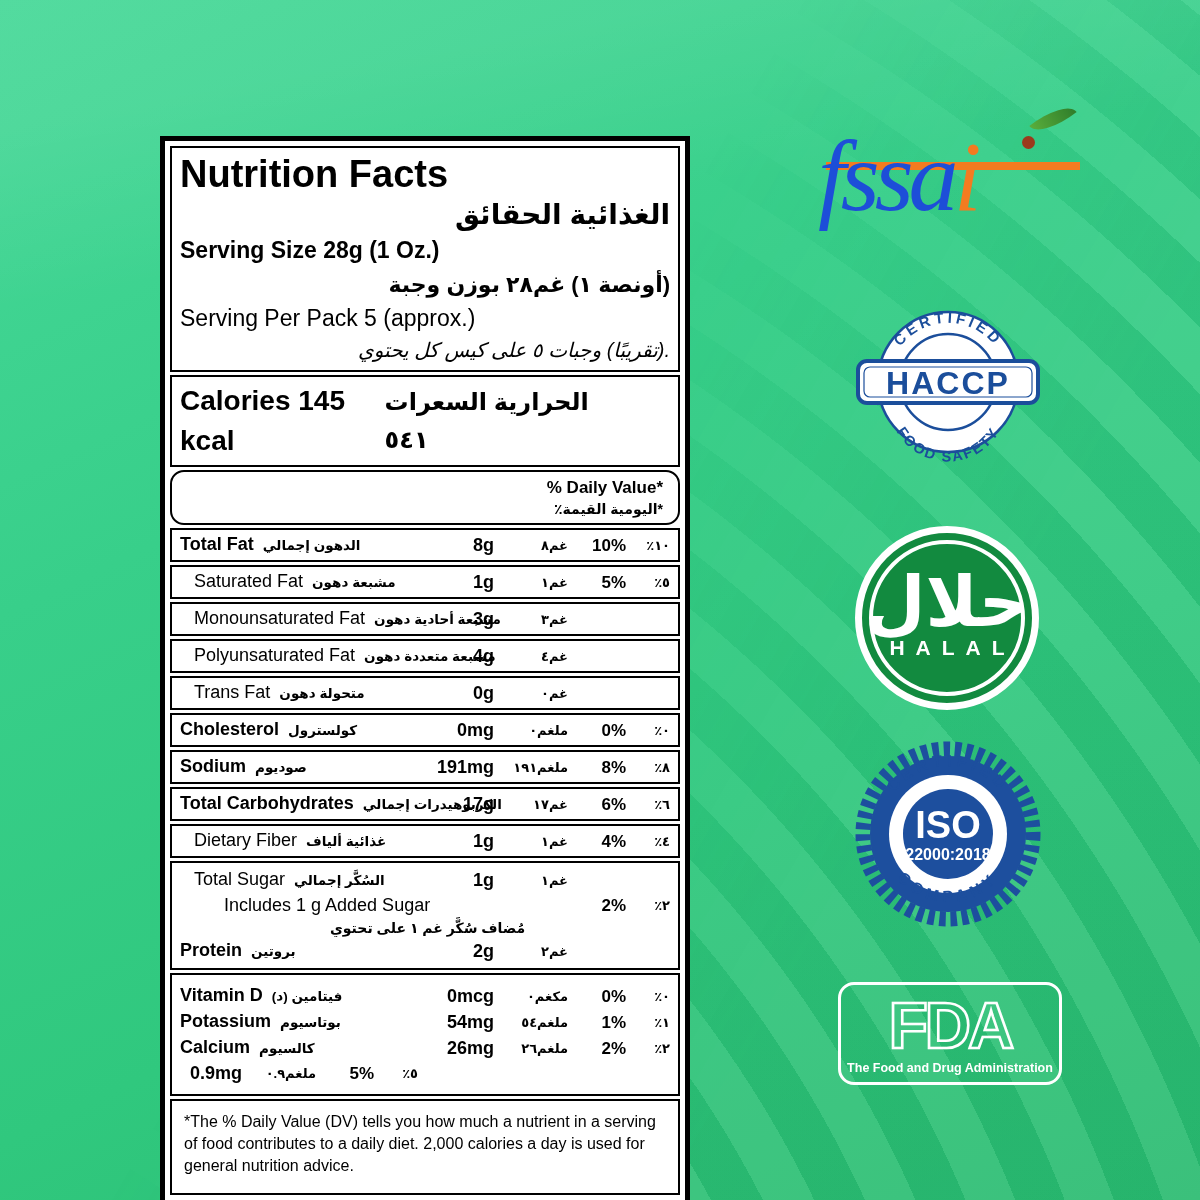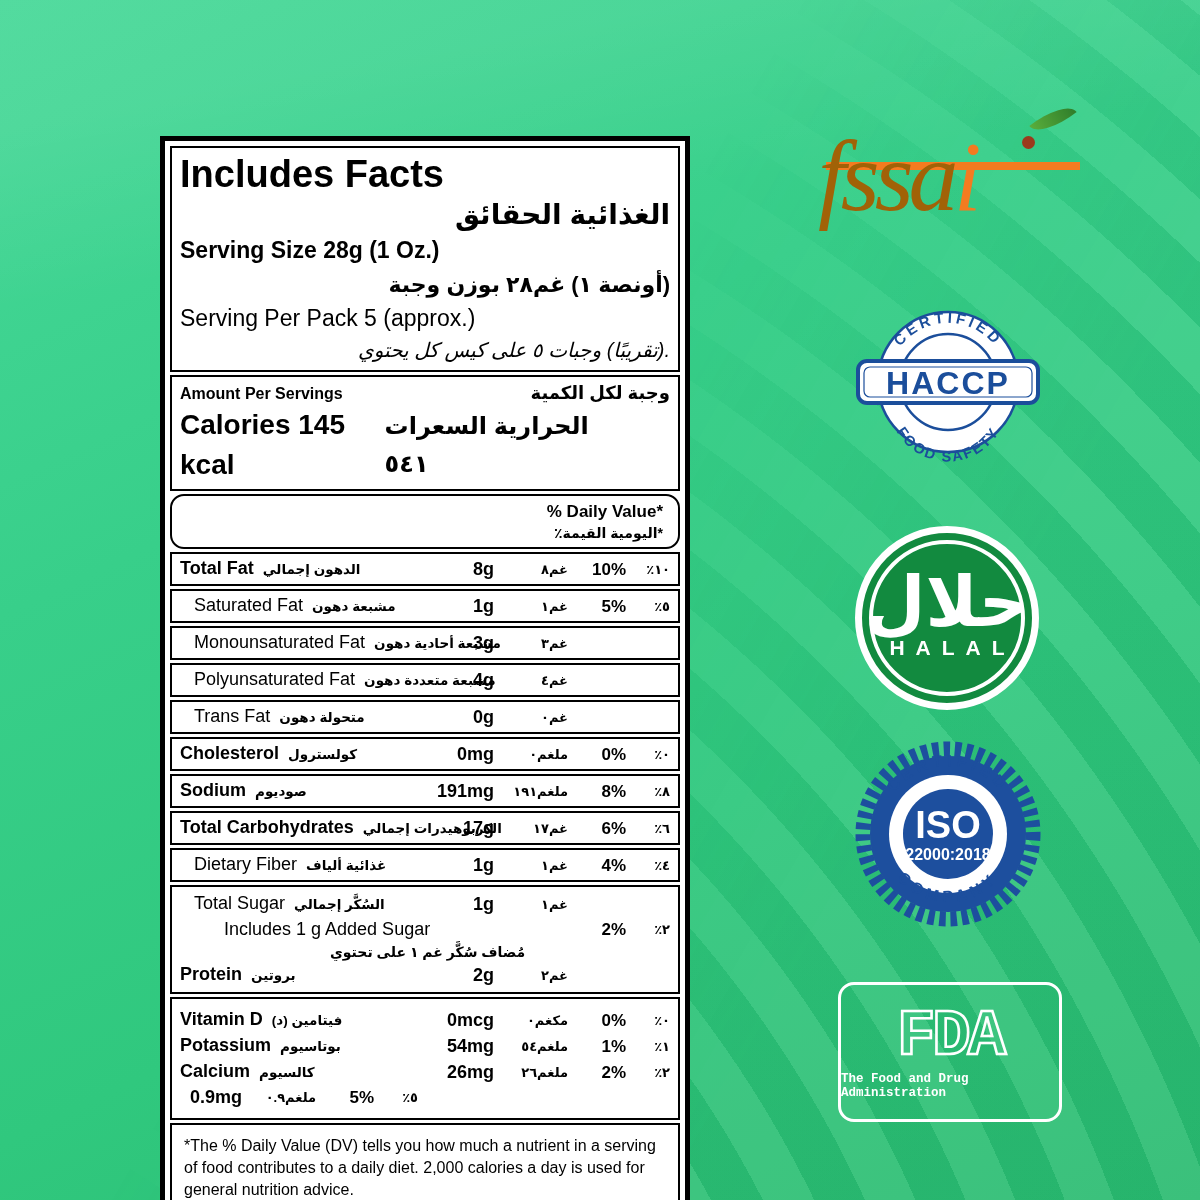--- a/index.html
+++ b/index.html
@@ -58,65 +58,61 @@
   .foot-en{font-size:16px;line-height:22px;margin:2px 0 8px 0;}
   .tok{display:inline-block;white-space:nowrap;}
 
   
   .badge{position:absolute;}
   
   .fssai{left:818px;top:122px;width:270px;height:130px;}
   .fssai-bar{position:absolute;left:8px;top:40px;width:254px;height:8px;background:#f47b20;z-index:1;}
   .fssai-text{position:relative;z-index:2;font-family:"Liberation Serif","DejaVu Serif",serif;
     font-style:italic;font-size:100px;line-height:110px;letter-spacing:-5px;}
-  .fssai-main{color:#a16207;}
+  .fssai-main{color:#1d4ed8;}
   .fssai-i{color:#f47b20;}
   .fssai-leaf{position:absolute;left:212px;top:-12px;width:46px;height:18px;z-index:3;
     background:linear-gradient(100deg,#5aae3c,#2f7d2a);border-radius:0 100% 0 100%;
     transform:rotate(-38deg);}
   .fssai-berry{position:absolute;left:204px;top:14px;width:13px;height:13px;z-index:3;
     background:#9c3a1c;border-radius:50%;}
   
   .halal{left:855px;top:526px;width:184px;height:184px;border-radius:50%;
     background:#128a3f;border:7px solid #fff;box-sizing:border-box;
     display:flex;flex-direction:column;align-items:center;justify-content:center;}
   .halal-ring{position:absolute;inset:7px;border:4.5px solid #fff;border-radius:50%;}
   .halal-ar{font-size:70px;line-height:64px;color:#fff;font-weight:bold;position:relative;margin-top:-6px;}
   .halal-en{font-size:21px;letter-spacing:11px;color:#fff;font-weight:bold;position:relative;
     margin-top:2px;padding-left:11px;}
   
-  .fda{left:838px;top:982px;width:224px;height:140px;border:3px solid #fff;border-radius:16px;
-    box-sizing:border-box;display:flex;flex-direction:column;align-items:center;justify-content:center;font-family:Liberation Mono, monospace;}
+  .fda{left:838px;top:982px;width:224px;height:103px;border:3px solid #fff;border-radius:16px;
+    box-sizing:border-box;display:flex;flex-direction:column;align-items:center;justify-content:center;}
   .fda-word{font-size:64px;font-weight:bold;letter-spacing:-3px;color:transparent;
     -webkit-text-stroke:2.6px #fff;line-height:66px;}
   .fda-tag{font-size:12.5px;font-weight:bold;color:#fff;margin-top:2px;}
   svg text{font-family:"Liberation Sans","DejaVu Sans",sans-serif;}
 </style>
 </head>
 <body>
 
 <div class="swoosh"></div>
 <div class="sheen"></div>
 
 <div class="label">
 
   <div class="sec">
-    <div class="nf-title">Includes Facts</div>
+    <div class="nf-title">Nutrition Facts</div>
     <div class="nf-title-ar"><span class="tok"><span dir="rtl">الحقائق</span></span> <span class="tok"><span dir="rtl">الغذائية</span></span></div>
     <div class="ss-en">Serving Size 28g (1 Oz.)</div>
     <div class="ss-ar"><span class="tok"><span dir="rtl">وجبة</span></span> <span class="tok"><span dir="rtl">بوزن</span></span> <span class="tok"><span dir="ltr">٢٨</span><span dir="rtl">غم</span></span> <span class="tok"><span dir="ltr">(١</span></span> <span class="tok"><span dir="rtl">أونصة</span><span dir="ltr">)</span></span></div>
     <div class="sp-en">Serving Per Pack 5 (approx.)</div>
     <div class="sp-ar"><span class="tok"><span dir="rtl">يحتوي</span></span> <span class="tok"><span dir="rtl">كل</span></span> <span class="tok"><span dir="rtl">كيس</span></span> <span class="tok"><span dir="rtl">على</span></span> <span class="tok"><span dir="ltr">٥</span></span> <span class="tok"><span dir="rtl">وجبات</span></span> <span class="tok"><span dir="ltr">(</span><span dir="rtl">تقريبًا</span><span dir="ltr">).</span></span></div>
   </div>
 
   <div class="sec">
-    <div class="aps-line">
-      <span class="aps-en">Amount Per Servings</span>
-      <span class="aps-ar"><span class="tok"><span dir="rtl">الكمية</span></span> <span class="tok"><span dir="rtl">لكل</span></span> <span class="tok"><span dir="rtl">وجبة</span></span></span>
-    </div>
     <div class="cal-line">
       <span class="cal-en">Calories 145 kcal</span>
       <span class="cal-ar"><span class="tok"><span dir="rtl">السعرات</span></span> <span class="tok"><span dir="rtl">الحرارية</span></span> <span class="tok"><span dir="ltr">٥٤١</span></span></span>
     </div>
   </div>
 
   <div class="rowbox" style="padding:4px 15px;border-radius:14px;">
     <div class="dv-en">% Daily Value*</div>
     <div class="dv-ar"><span class="tok"><span dir="ltr">٪</span><span dir="rtl">القيمة</span></span> <span class="tok"><span dir="rtl">اليومية</span><span dir="ltr">*</span></span></div>
   </div>

